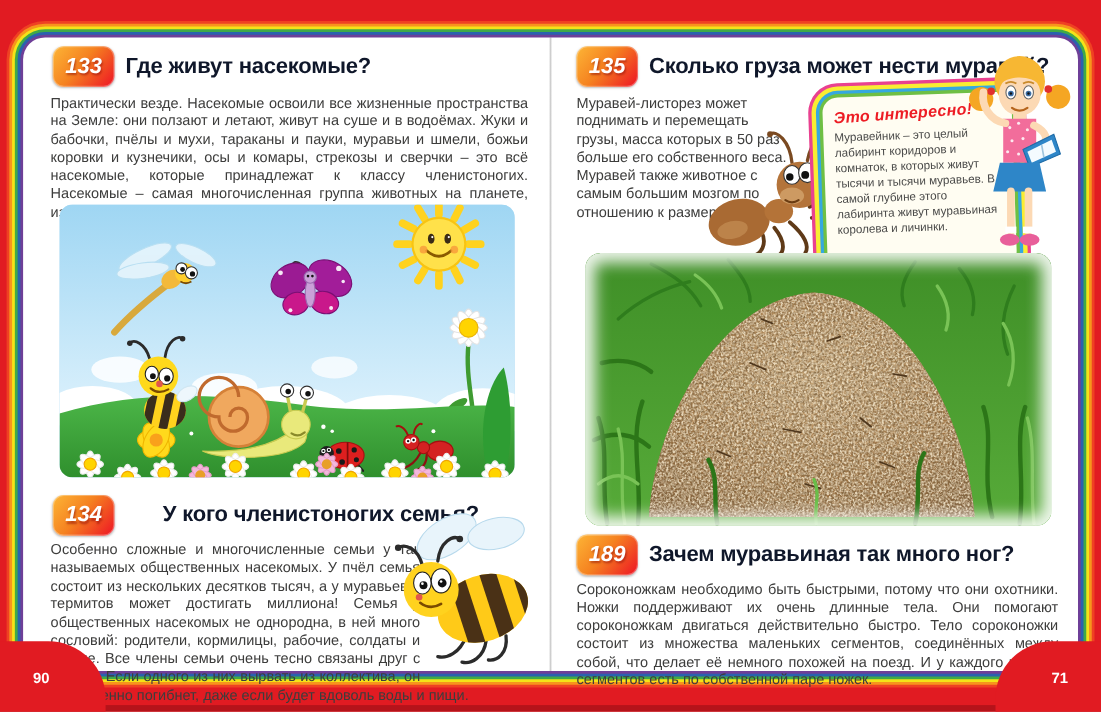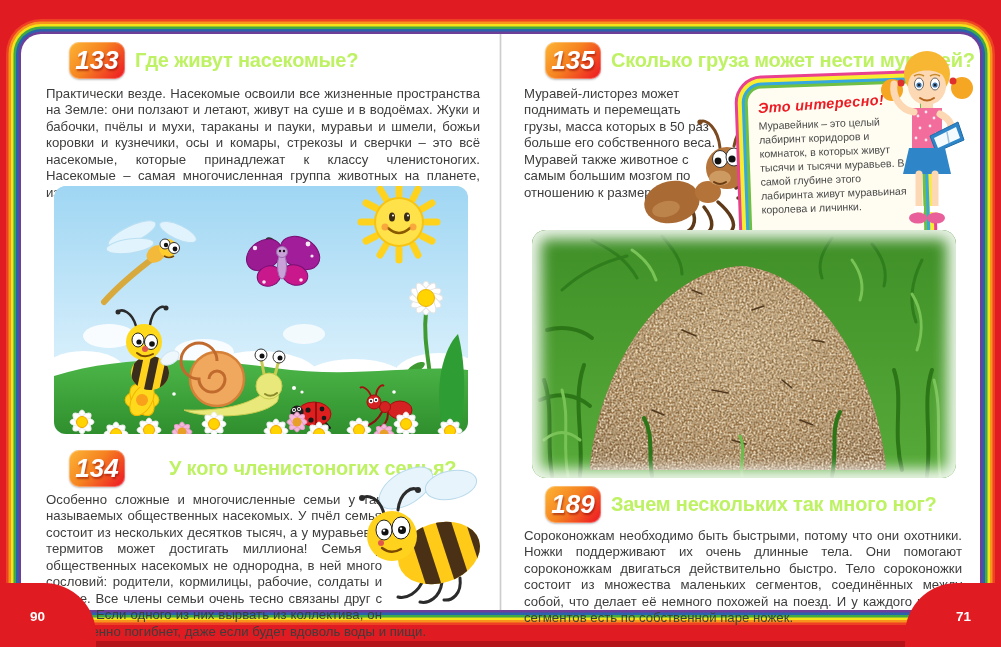--- a/index.html
+++ b/index.html
@@ -14,24 +14,24 @@
         background:linear-gradient(90deg,rgba(0,0,0,0),rgba(110,110,110,.35),rgba(0,0,0,0));}
   .book-edge{position:absolute;left:0;right:0;bottom:0;height:6px;background:#b5131a;}
 
   .page-left{position:absolute;left:46px;top:40px;width:434px;height:572px;}
   .page-right{position:absolute;left:524px;top:40px;width:436px;height:572px;}
 
   .sec-head{position:absolute;display:flex;align-items:center;gap:10px;}
   .badge{width:56px;height:37px;border-radius:10px;flex:0 0 auto;
          background:linear-gradient(130deg,#fcb034 5%,#f58220 45%,#ee1c24 95%);
          display:flex;align-items:center;justify-content:center;
-         color:#fff;font-size:26px;font-weight:bold;font-style:italic;
+         color:#fff;font-size:20px;font-weight:bold;font-style:italic;
          text-shadow:1px 2px 2px rgba(140,10,10,.55);
-         box-shadow:inset 0 0 0 1px rgba(255,255,255,.3),0 1px 2px rgba(0,0,0,.25);margin-left:21px;}
-  .sec-title{color:#bef264;font-size:20px;font-weight:bold;white-space:nowrap;letter-spacing:-.2px;}
+         box-shadow:inset 0 0 0 1px rgba(255,255,255,.3),0 1px 2px rgba(0,0,0,.25);}
+  .sec-title{color:#0f172a;font-size:20px;font-weight:bold;white-space:nowrap;letter-spacing:-.2px;}
   .body-text{font-size:13.2px;line-height:1.245;color:#3d3d3c;text-align:justify;}
 
   .scene-box{position:absolute;left:8px;top:146px;width:414px;height:248px;
              border-radius:12px;overflow:hidden;background:#bfe3f7;}
   .bee-fig{position:absolute;left:308px;top:418px;width:140px;height:148px;}
   .bee-spacer{float:right;width:88px;height:120px;margin-left:8px;}
 
   .ant-fig{position:absolute;left:116px;top:70px;width:140px;height:128px;}
   .fact-box{position:absolute;left:226px;top:46px;width:152px;min-height:140px;
             background:#fffdf2;border-radius:14px;transform:rotate(-2deg);
@@ -499,21 +499,21 @@
         <path d="M120,246 C116,222 122,206 112,188"></path>
           <path d="M300,246 C306,220 298,200 308,182"></path>
       </g>
       <path d="M210,246 C208,230 214,220 208,206" stroke="#6abd49" stroke-width="3" stroke-linecap="round" fill="none"></path>
     </svg>
     <div class="feather"></div>
   </div>
 
   <div class="sec-head" style="left:0;top:446px;">
     <div class="badge">189</div>
-    <div class="sec-title">Зачем нескольких так много ног?</div>
+    <div class="sec-title">Зачем муравьиная так много ног?</div>
   </div>
   <div class="body-text" style="position:absolute;left:0;top:488px;width:438px;">Сороконожкам необходимо быть быстрыми, потому что они охотники. Ножки поддерживают их очень длинные тела. Они помогают сороконожкам двигаться действительно быстро. Тело сороконожки состоит из множества маленьких сегментов, соединённых между собой, что делает её немного похожей на поезд. И у каждого из этих сегментов есть по собственной паре ножек.</div>
 </div>
 
 <div class="tab tab-left">
   <span class="pagenum">90</span>
 </div>
 <div class="tab tab-right">
   <span class="pagenum">71</span>
 </div>

